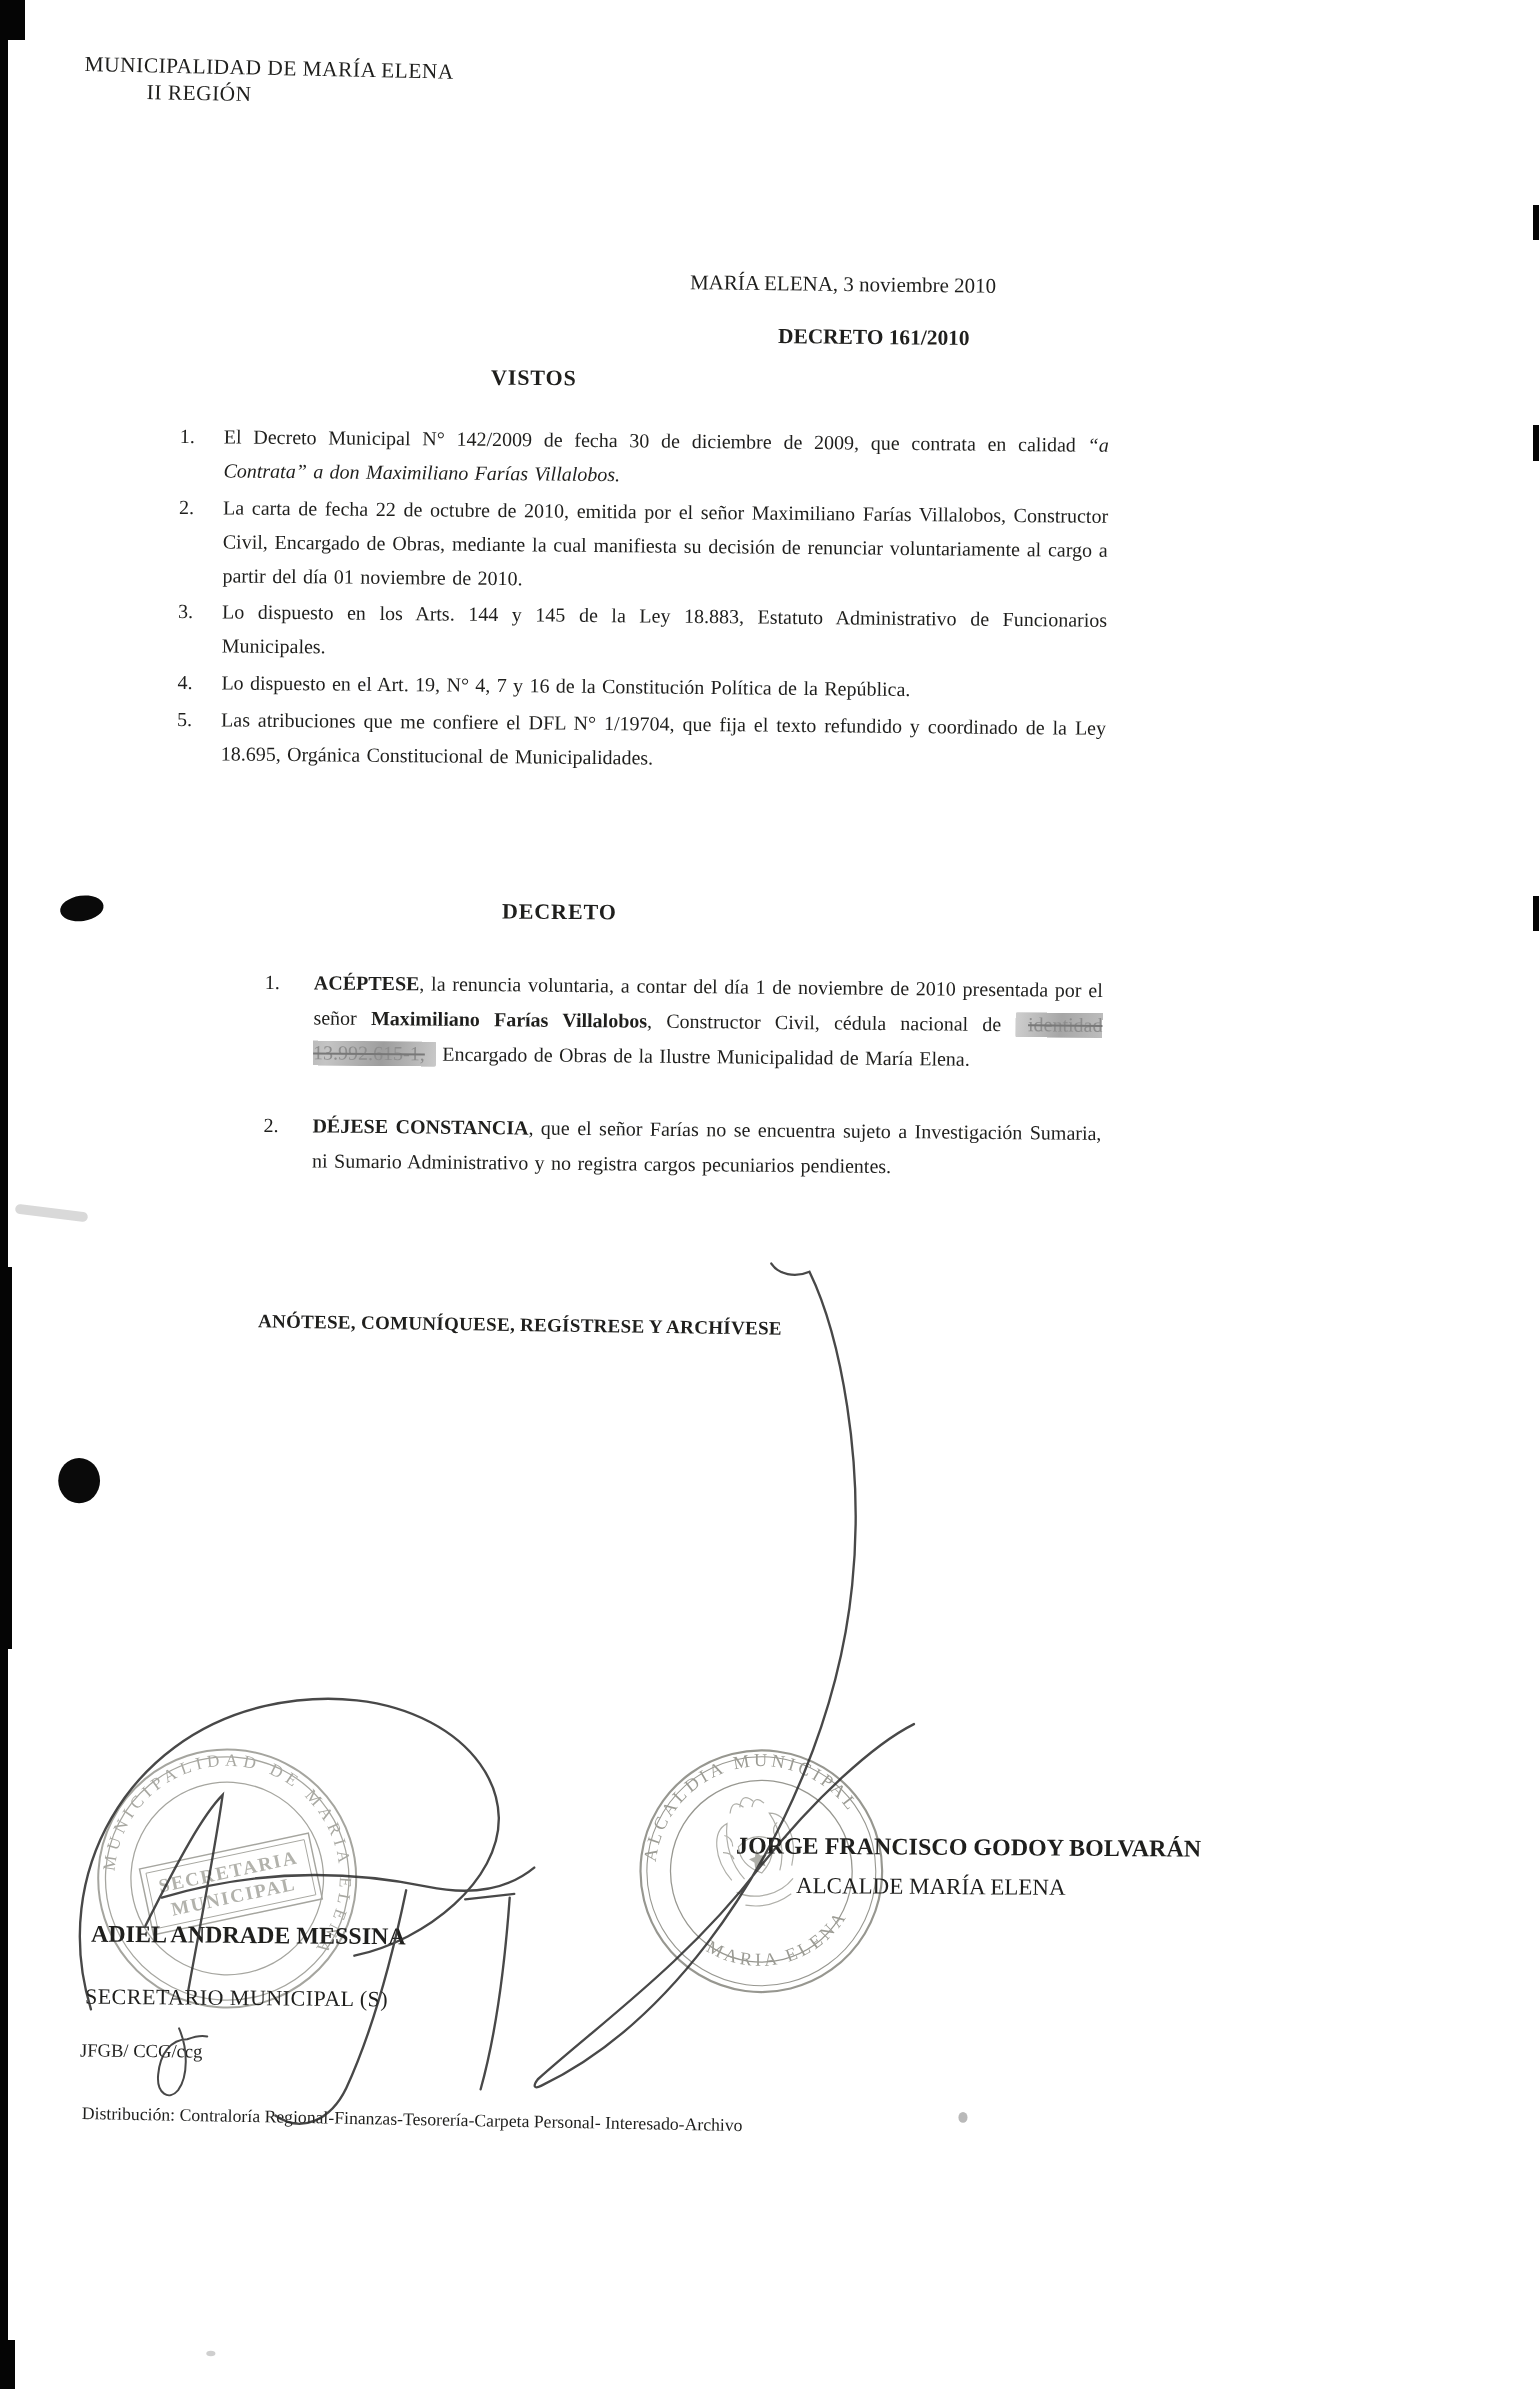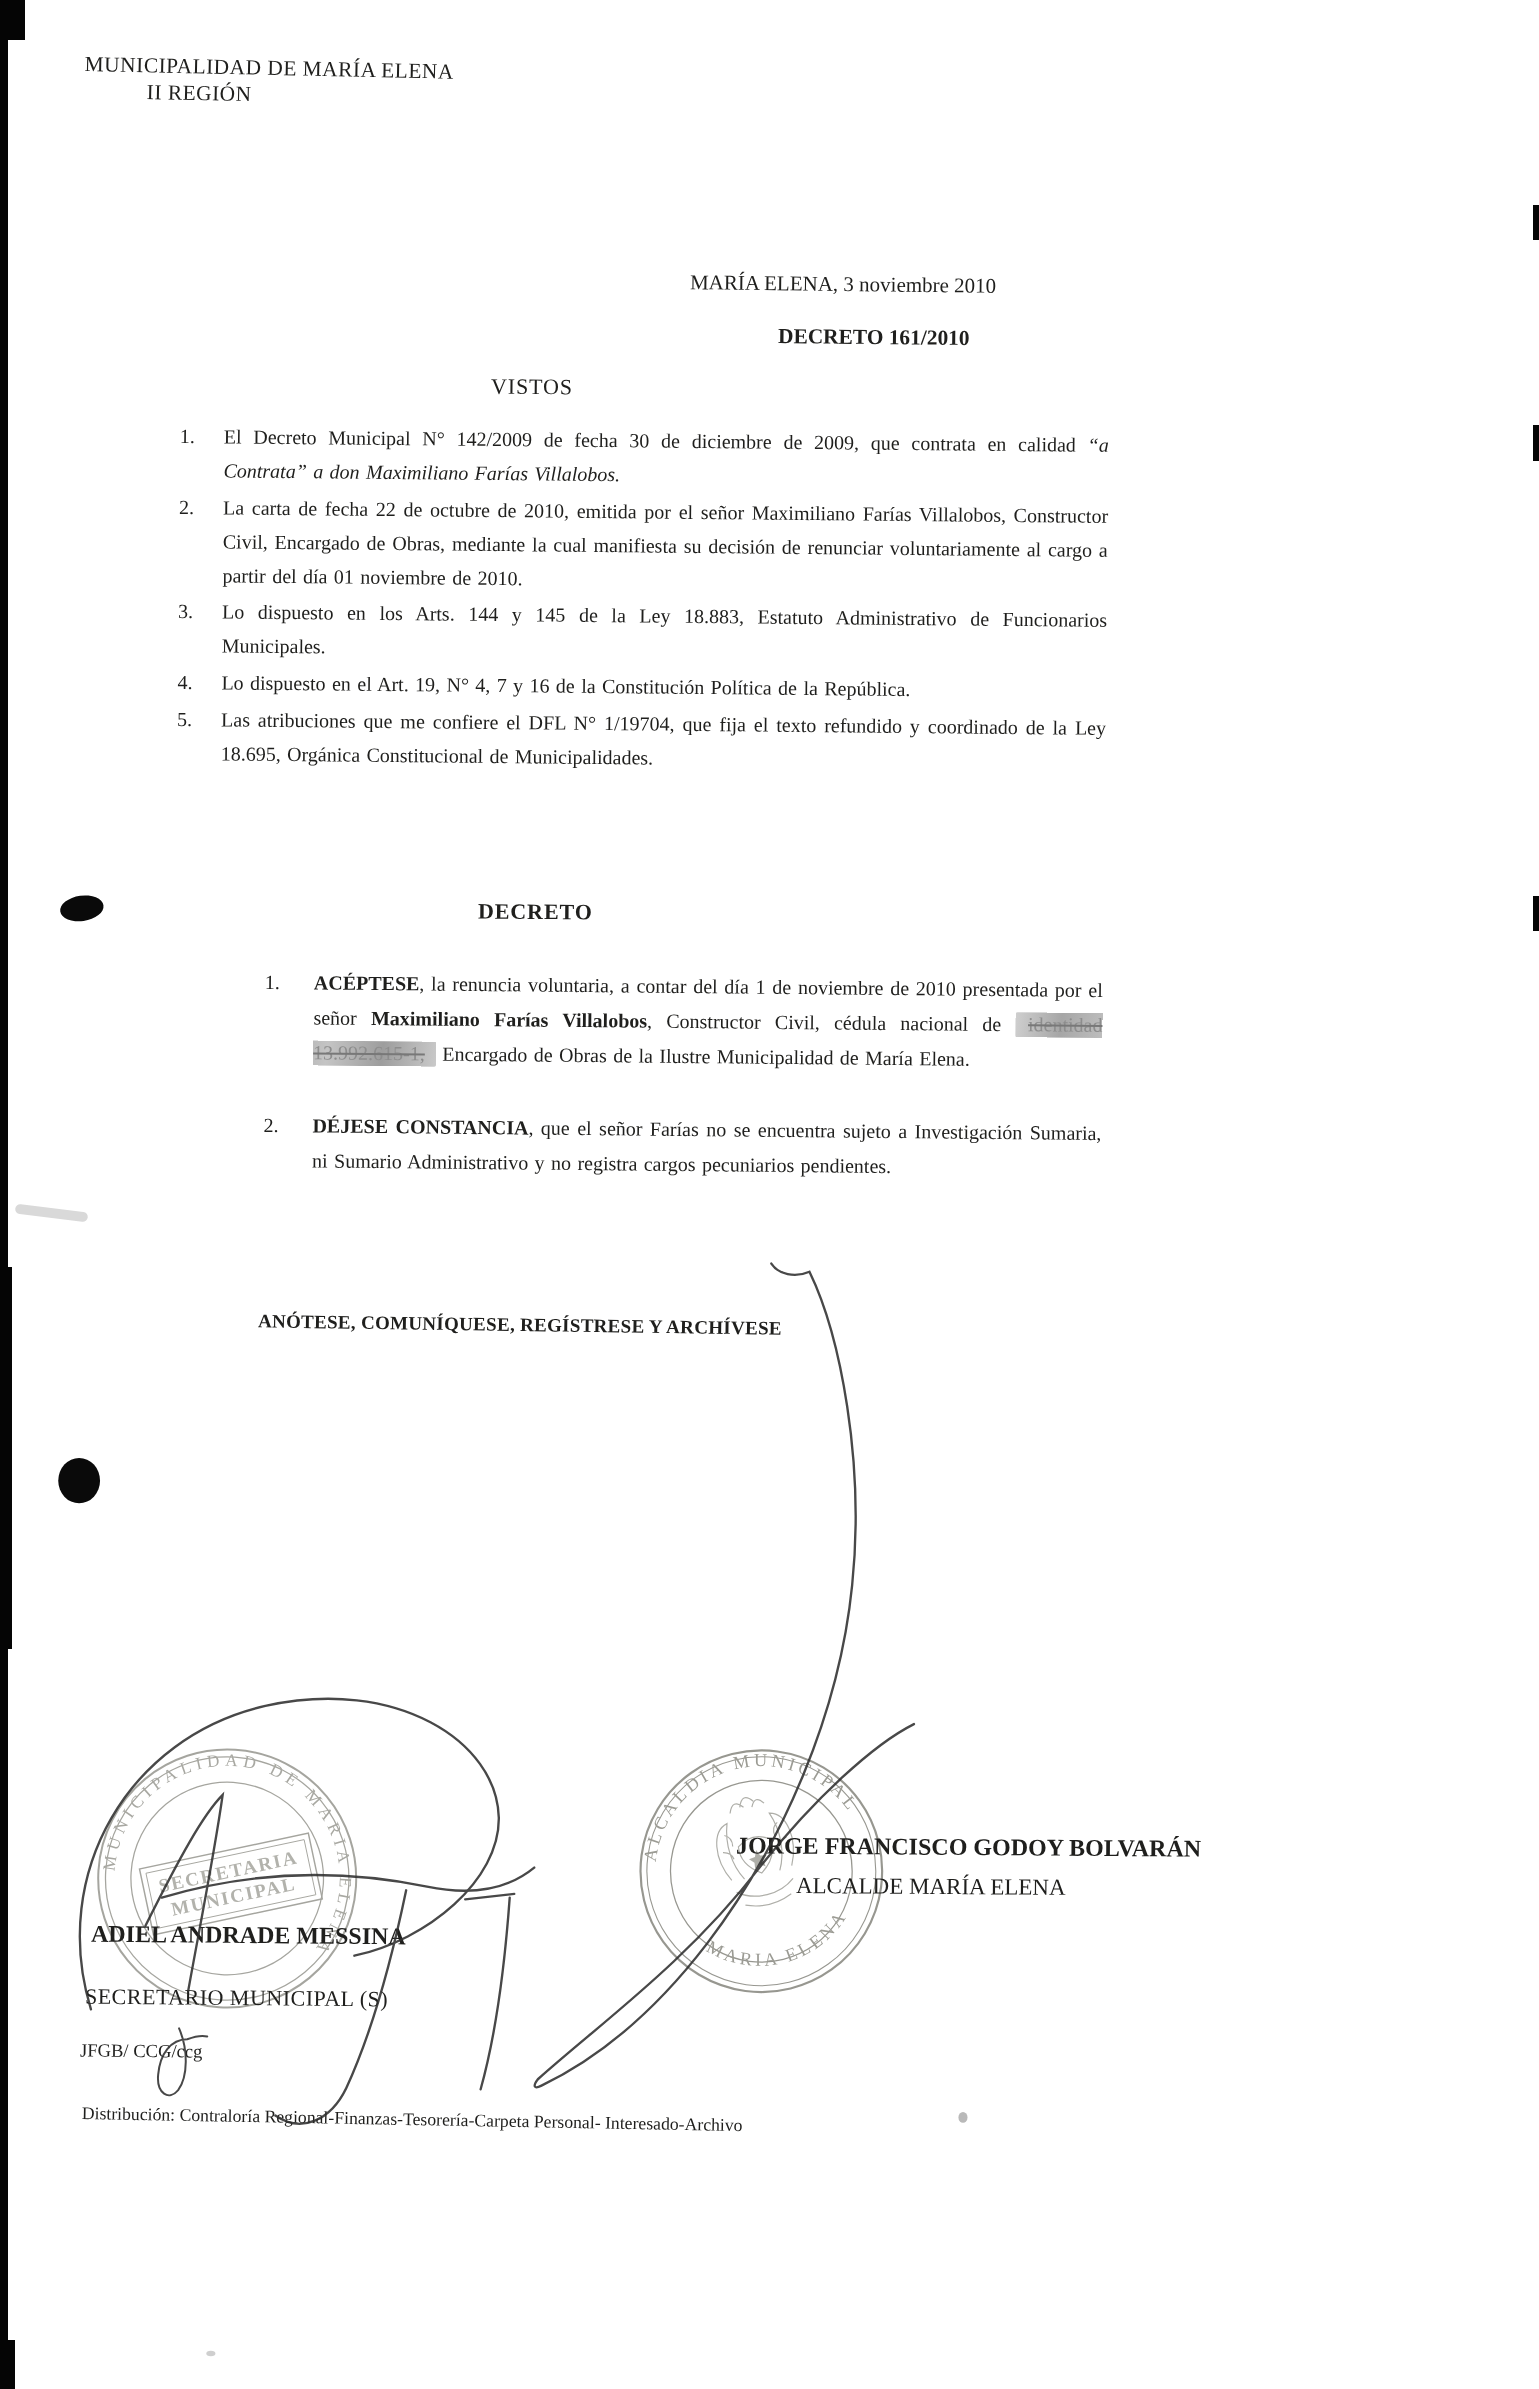--- a/index.html
+++ b/index.html
@@ -12,22 +12,22 @@
     color:#1f1f1d;
     overflow:hidden;
   }
   .blk{position:absolute;white-space:nowrap;}
   
   .hdr1{left:85px;top:52px;font-size:21.4px;letter-spacing:0.5px;transform:rotate(1.2deg);transform-origin:left top;}
   .hdr2{left:147px;top:80px;font-size:21.4px;letter-spacing:0.5px;transform:rotate(1.2deg);transform-origin:left top;}
   
   .dateline{left:690px;top:272px;font-size:21px;transform:rotate(.7deg);}
   .decnum{left:778px;top:325px;font-size:21.4px;font-weight:bold;transform:rotate(.6deg);}
-  .vistos-h{left:491px;top:374px;font-size:22px;font-weight:normal;letter-spacing:0.9px;transform:rotate(.5deg);}
-  .decreto-h{left:478px;top:899px;font-size:22px;font-weight:bold;letter-spacing:0.9px;transform:rotate(.4deg);}
+  .vistos-h{left:491px;top:365px;font-size:22px;font-weight:bold;letter-spacing:0.9px;transform:rotate(.5deg);}
+  .decreto-h{left:502px;top:899px;font-size:22px;font-weight:bold;letter-spacing:0.9px;transform:rotate(.4deg);}
   .anotese{left:258px;top:1314px;font-size:19px;font-weight:bold;letter-spacing:0.3px;transform:rotate(.8deg);}
   
   .list{position:absolute;font-size:20px;line-height:34px;word-spacing:1.4px;transform:rotate(.55deg);transform-origin:left top;}
   #vistos-list{left:180px;top:419px;width:929px;}
   #decreto-list{left:265px;top:965px;width:838px;}
   .li-row{display:flex;margin-bottom:2.7px;}
   #decreto-list .li-row{margin-bottom:38px;line-height:35px;}
   .li-num{flex:none;width:44px;}
   #decreto-list .li-num{width:49px;}
   .li-text{margin:0;flex:1;text-align:justify;}

